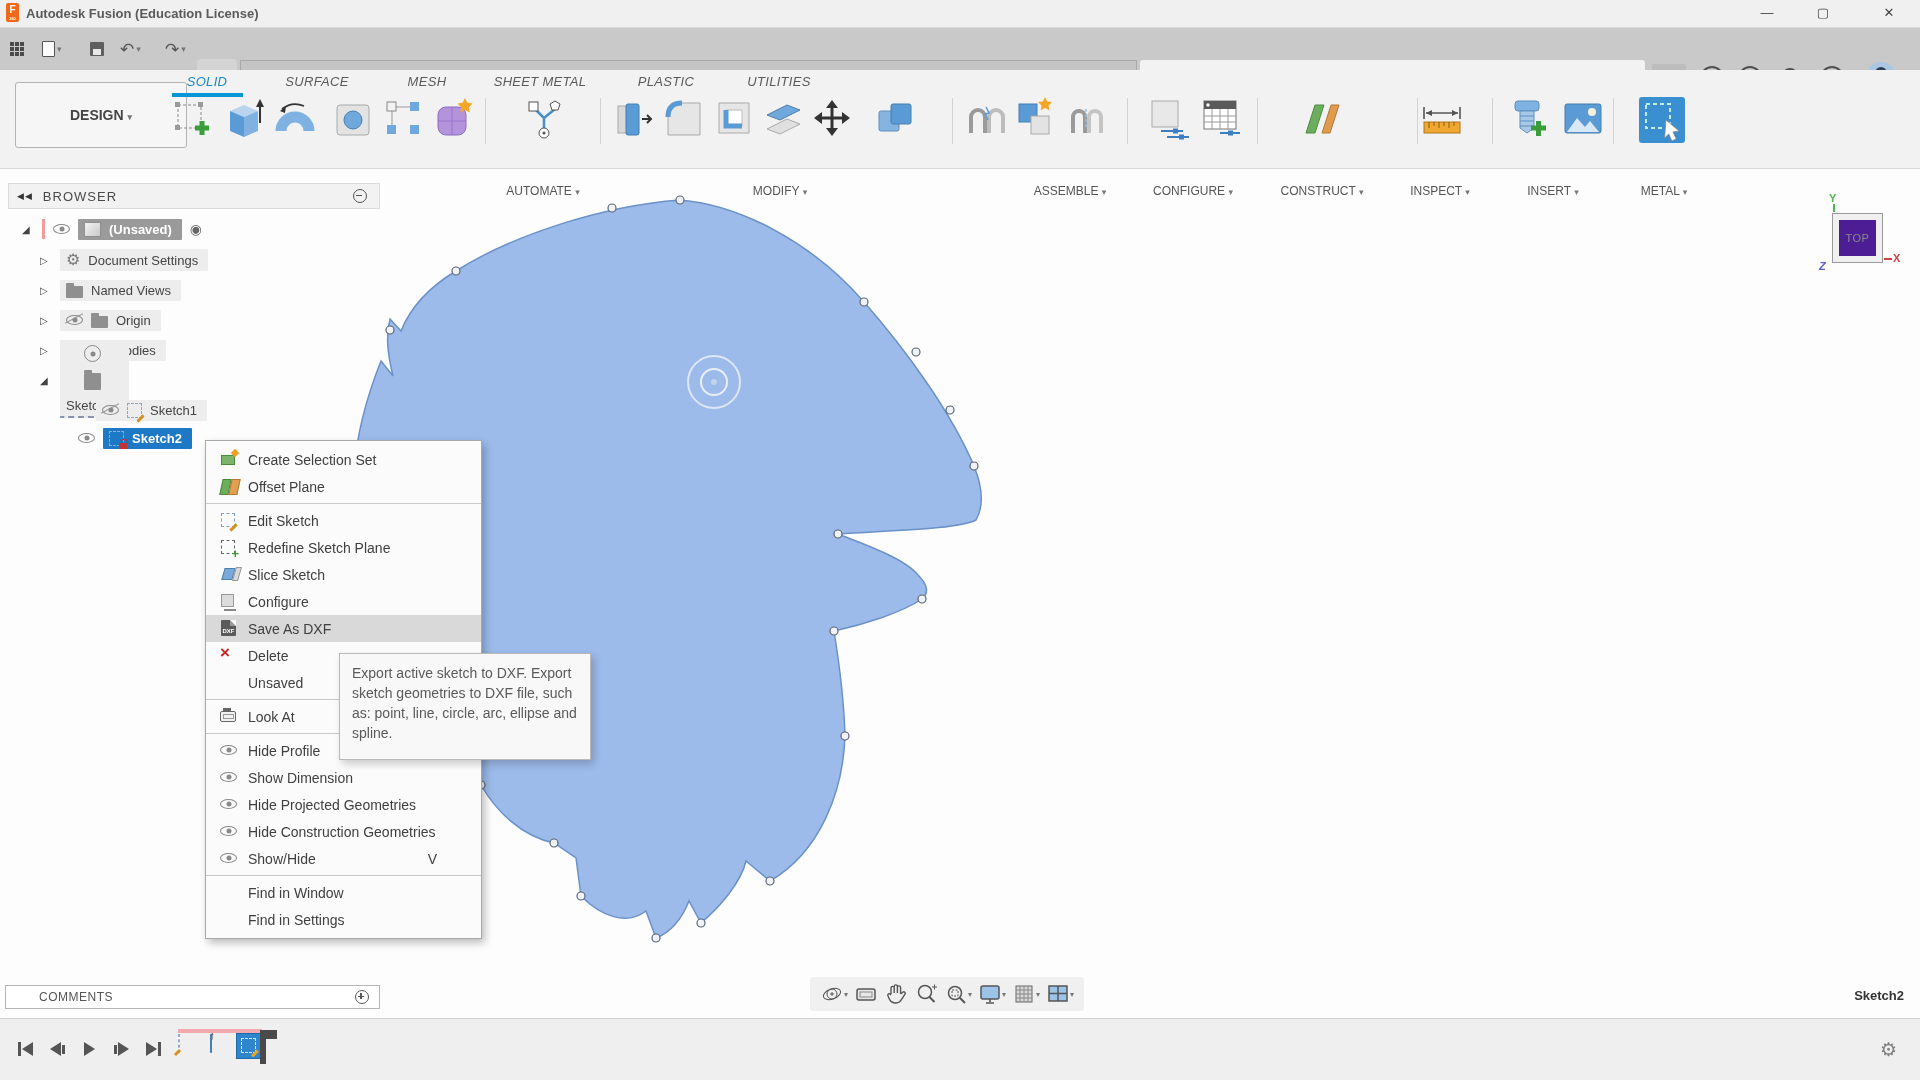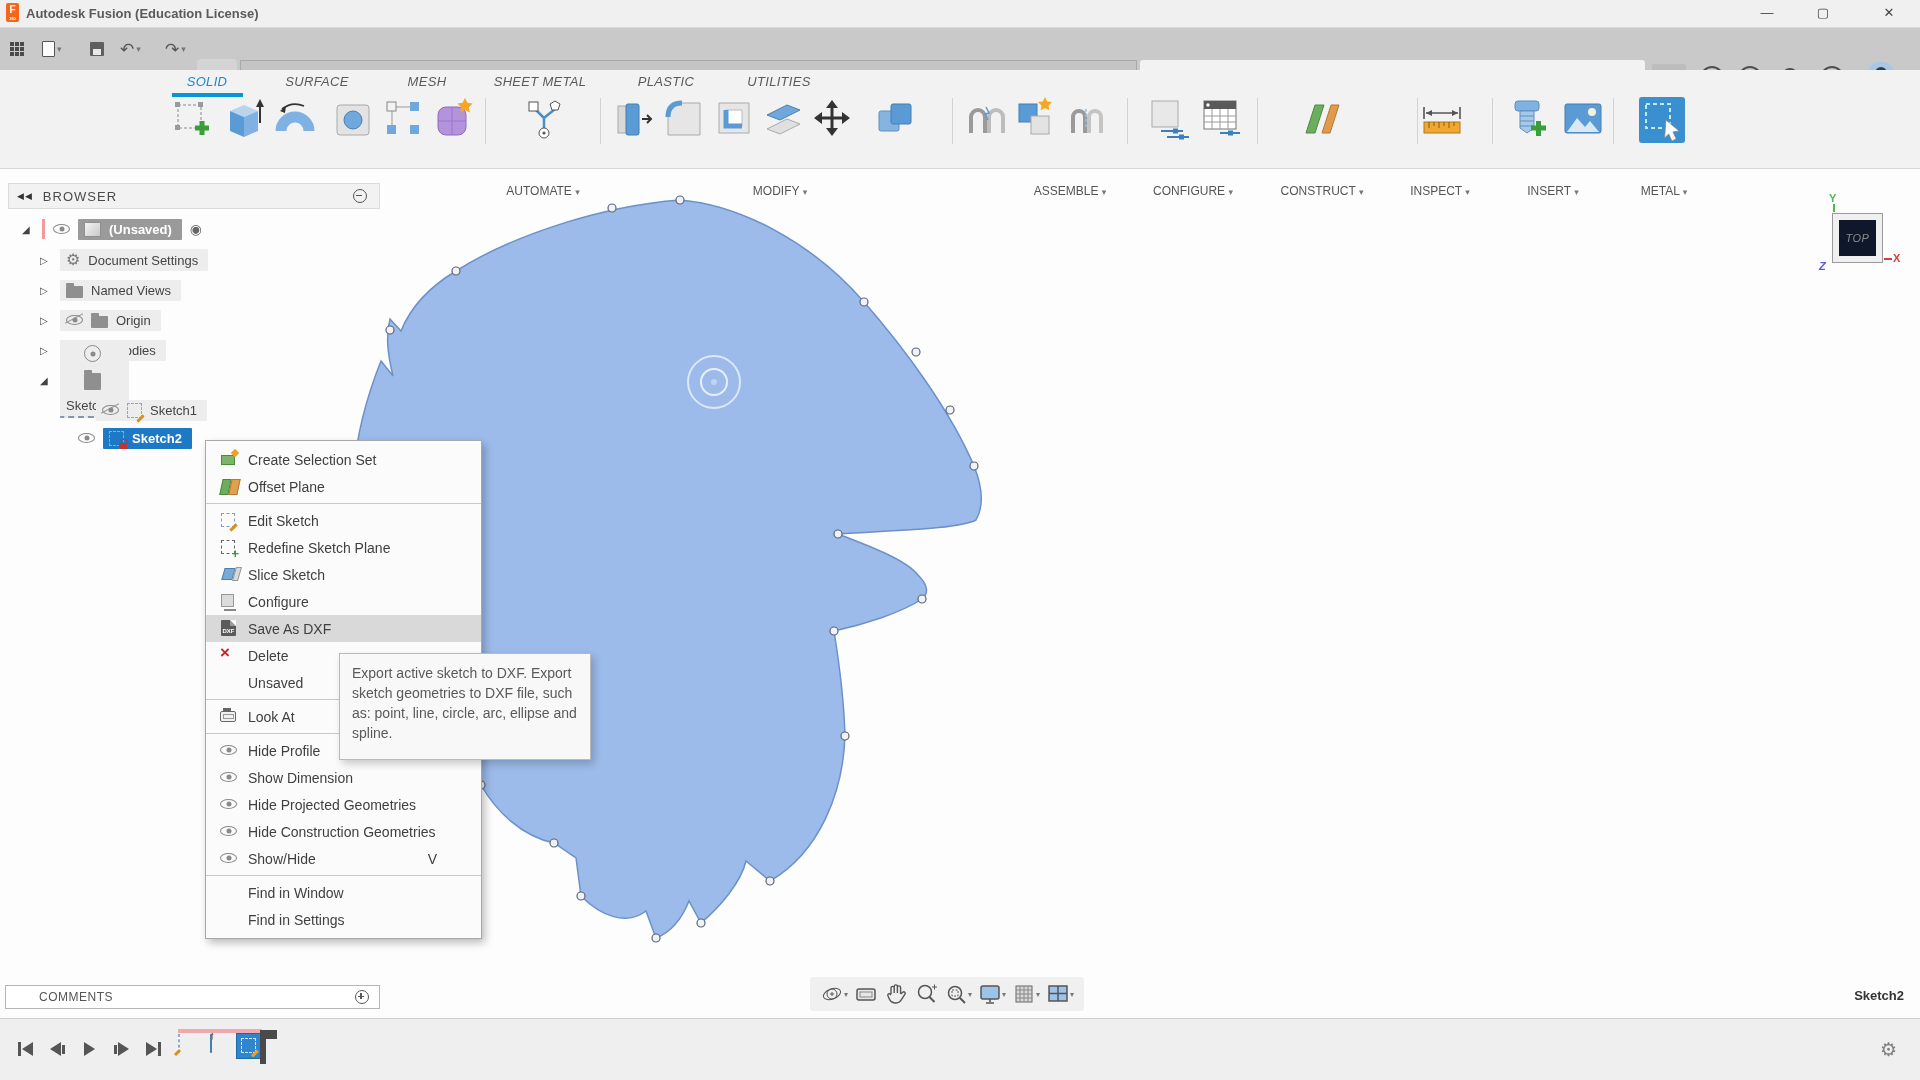--- a/index.html
+++ b/index.html
@@ -102,21 +102,21 @@
   .mi-del { position:absolute; left:0; top:-3px; font-size:17px; font-weight:bold; color:#cc2222; }
   .mi-look { position:absolute; left:0; top:4px; width:16px; height:11px; border:1.5px solid #666; border-radius:2px; background:#f2f2f2; }
   .mi-look::before { content:""; position:absolute; left:2px; top:-4px; width:8px; height:3px; background:#666; }
   .mi-look::after { content:""; position:absolute; left:2px; top:2px; width:9px; height:3px; border:1px solid #999; }
 
   
   #tooltip { position:absolute; left:339px; top:653px; width:252px; height:107px; background:#f8f8f8; border:1px solid #b9b9b9; box-shadow:3px 4px 8px rgba(0,0,0,.2); padding:9px 12px; font-size:14px; line-height:20px; color:#5a5a5a; z-index:40; }
 
   
   #viewcube { position:absolute; left:1832px; top:213px; width:51px; height:50px; background:#f0f0f0; border:1px solid #9a9a9a; z-index:5; }
-  #viewcube .face { position:absolute; left:6px; top:6px; right:6px; bottom:6px; background:#0f172a; color:#8a8a8a; font-size:11px; display:flex; align-items:center; justify-content:center; letter-spacing:.5px;font-style:italic; }
+  #viewcube .face { position:absolute; left:6px; top:6px; right:6px; bottom:6px; background:#4c1d95; color:#8a8a8a; font-size:11px; display:flex; align-items:center; justify-content:center; letter-spacing:.5px; }
   .axis { position:absolute; font-size:11px; font-weight:bold; z-index:5; }
   #axis-y { left:1829px; top:192px; color:#52b552; }
   #axis-x { left:1893px; top:252px; color:#d04040; }
   #axis-z { left:1819px; top:260px; color:#5b5bd6; font-style:italic; }
   #axl-y { position:absolute; left:1833px; top:204px; width:2px; height:8px; background:#52b552; }
   #axl-x { position:absolute; left:1884px; top:258px; width:8px; height:2px; background:#d04040; }
 
   
   #canvas-svg { position:absolute; left:0; top:0; z-index:1; pointer-events:none; }
 
@@ -238,20 +238,21 @@
   <div id="newtab-btn">+</div>
   <span class="rndico ext-ic" style="left:1700px"></span>
   <span class="rndico clock-ic" style="left:1738px"></span>
   <span class="bell-ic" style="left:1782px"></span>
   <span class="rndico help-ic" style="left:1820px">?</span>
   <div id="avatar"></div>
 </div>
 
 
 <div id="ribbon">
+  <div id="design-btn"><span>DESIGN</span> <span class="caret">▾</span></div>
 
   <span class="envtab active" style="left:207px">SOLID</span>
   <span class="envtab" style="left:317px">SURFACE</span>
   <span class="envtab" style="left:427px">MESH</span>
   <span class="envtab" style="left:540px">SHEET METAL</span>
   <span class="envtab" style="left:666px">PLASTIC</span>
   <span class="envtab" style="left:779px">UTILITIES</span>
   <div id="solid-underline"></div>
 
   <span class="ricon" style="left:168px"><svg width="46" height="46">

